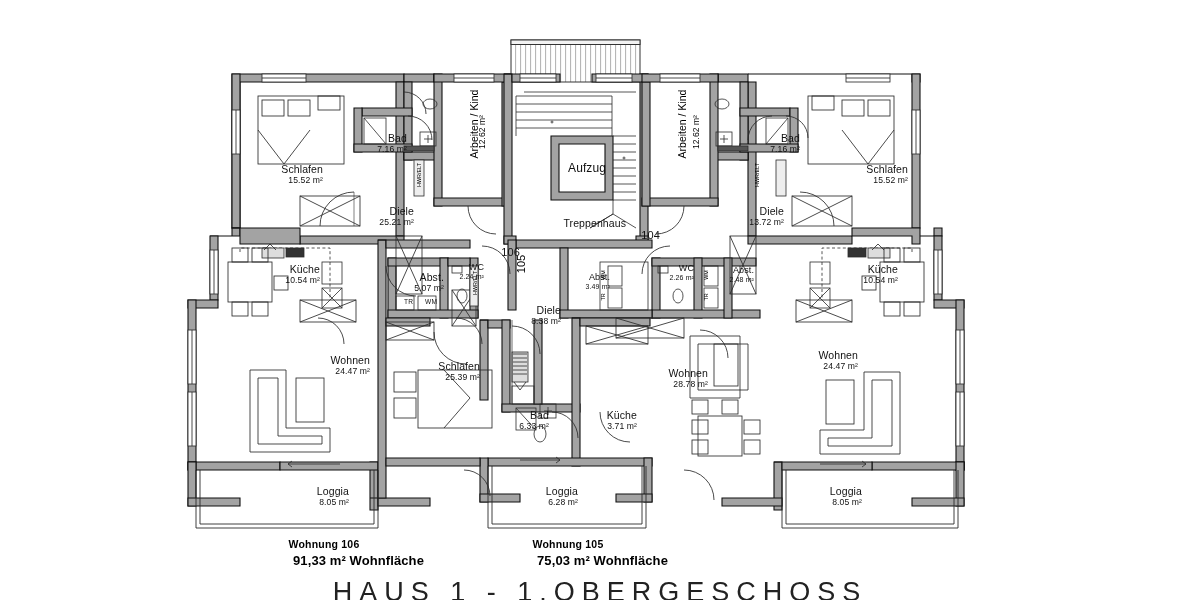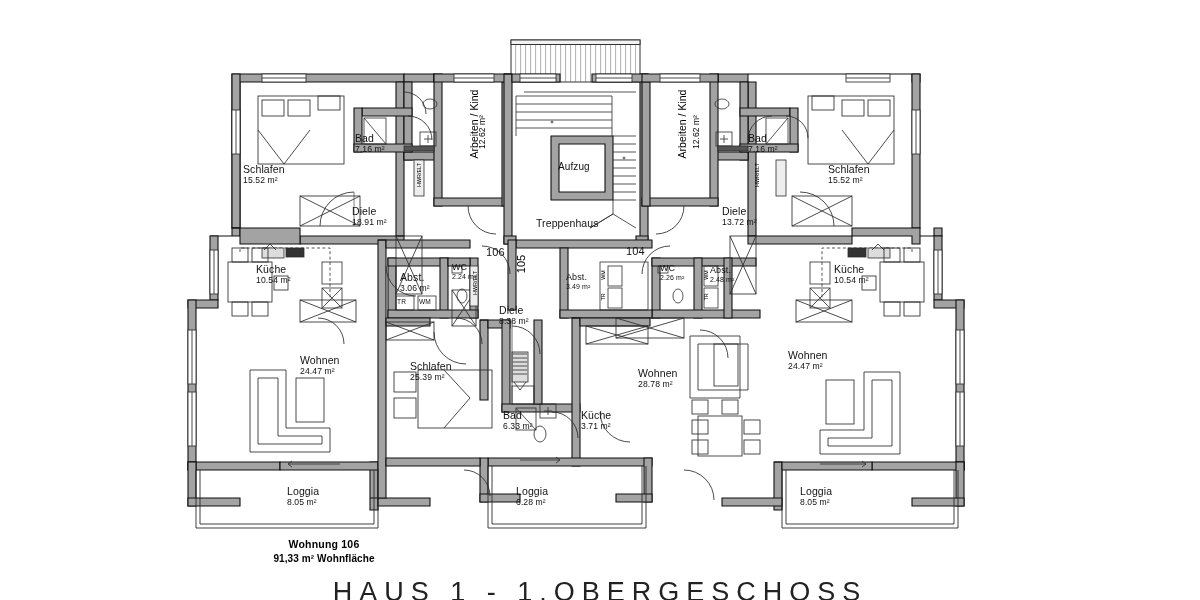--- a/index.html
+++ b/index.html
@@ -1,32 +1,32 @@
 <!DOCTYPE html>
 <html><head>
 <meta charset="utf-8">
 <title>Grundriss</title>
 <style>
   html,body{margin:0;padding:0;background:#ffffff;}
   body{width:1200px;height:600px;overflow:hidden;
        font-family:"Liberation Sans","DejaVu Sans",sans-serif;color:#000;}
   #plan{position:relative;width:1200px;height:600px;background:#fff;}
   #svgroot{position:absolute;left:0;top:0;}
-  .lbl{position:absolute;text-align:left;line-height:1.18;white-space:nowrap;
+  .lbl{position:absolute;text-align:right;line-height:1.18;white-space:nowrap;
        color:#111;letter-spacing:.1px;}
   .rname{font-size:10.5px;}
   .rarea{font-size:8.6px;}
   .tiny{font-size:6.6px;}
   .tinier{font-size:5.4px;}
   .aptno{font-size:11px;}
   .vert{transform-origin:50% 50%;}
   .rot90{transform:rotate(-90deg);}
   .cap{position:absolute;text-align:center;white-space:nowrap;}
   .cap .c1{font-size:10.5px;font-weight:bold;letter-spacing:.2px;}
-  .cap .c2{font-size:10px;font-weight:bold;letter-spacing:.1px;margin-top:3px;}
+  .cap .c2{font-size:13px;font-weight:bold;letter-spacing:.1px;margin-top:3px;text-align:right;}
   #bigtitle{position:absolute;left:0;top:577px;width:1200px;text-align:center;
             font-size:27px;letter-spacing:7px;color:#222;white-space:nowrap;}
 </style>
 </head>
 <body>
 
 <div id="plan">
 
   <svg id="svgroot" width="1200" height="600" viewBox="0 0 1200 600">
     <defs>
@@ -412,51 +412,51 @@
     <div class="rarea">7.16 m²</div>
   </div>
   <div class="vert rot90" style="position:absolute;left:414px;top:118px;width:120px;text-align:center;">
     <div class="rname">Arbeiten / Kind</div>
   </div>
   <div class="vert rot90" style="position:absolute;left:432px;top:127px;width:100px;text-align:center;">
     <div class="rarea">12.62 m²</div>
   </div>
   <div class="lbl" style="left:352px;top:205px;width:62px;">
     <div class="rname">Diele</div>
-    <div class="rarea">18.91 m²</div>
+    <div class="rarea">25.21 m²</div>
   </div>
   <div class="lbl" style="left:256px;top:263px;width:64px;">
     <div class="rname">Küche</div>
     <div class="rarea">10.54 m²</div>
   </div>
   <div class="lbl" style="left:400px;top:271px;width:44px;">
     <div class="rname">Abst.</div>
-    <div class="rarea">3.06 m²</div>
+    <div class="rarea">5.07 m²</div>
   </div>
   <div class="lbl" style="left:452px;top:262px;width:32px;">
     <div class="rname" style="font-size:9px;">WC</div>
     <div class="rarea" style="font-size:7px;">2.24 m²</div>
   </div>
   <div class="lbl" style="left:300px;top:354px;width:70px;">
     <div class="rname">Wohnen</div>
     <div class="rarea">24.47 m²</div>
   </div>
   <div class="lbl" style="left:287px;top:485px;width:62px;">
     <div class="rname">Loggia</div>
     <div class="rarea">8.05 m²</div>
   </div>
   <div class="lbl tiny" style="left:397px;top:298px;width:16px;"><span>TR</span></div>
   <div class="lbl tiny" style="left:419px;top:298px;width:18px;"><span>WM</span></div>
   <div class="vert rot90 tinier" style="position:absolute;left:396px;top:172px;width:46px;text-align:center;"><span>HWR/ELT</span></div>
   <div class="vert rot90 tinier" style="position:absolute;left:452px;top:280px;width:46px;text-align:center;"><span>HWR/ELT</span></div>
 
   <div class="lbl rname" style="left:536px;top:217px;width:90px;"><span>Treppenhaus</span></div>
-  <div class="lbl" style="left:558px;top:161px;width:56px;font-size:10px;"><span>Aufzug</span></div>
+  <div class="lbl" style="left:558px;top:161px;width:48px;font-size:12px;"><span>Aufzug</span></div>
   <div class="lbl aptno" style="left:486px;top:246px;width:34px;"><span>106</span></div>
-  <div class="lbl aptno" style="left:626px;top:229px;width:34px;margin-top:16px;"><span>104</span></div>
+  <div class="lbl aptno" style="left:626px;top:229px;width:34px;"><span>104</span></div>
   <div class="vert rot90 aptno" style="position:absolute;left:506px;top:258px;width:30px;text-align:center;"><span>105</span></div>
 
   <div class="lbl" style="left:499px;top:304px;width:62px;">
     <div class="rname">Diele</div>
     <div class="rarea">8.38 m²</div>
   </div>
   <div class="lbl" style="left:566px;top:272px;width:44px;">
     <div class="rname" style="font-size:9px;">Abst.</div>
     <div class="rarea" style="font-size:7px;">3.49 m²</div>
   </div>
@@ -522,16 +522,20 @@
     <div class="rarea">8.05 m²</div>
   </div>
   <div class="vert rot90 tinier" style="position:absolute;left:691px;top:272px;width:30px;text-align:center;"><span>WM</span></div>
   <div class="vert rot90 tinier" style="position:absolute;left:691px;top:294px;width:30px;text-align:center;"><span>TR</span></div>
   <div class="vert rot90 tinier" style="position:absolute;left:734px;top:172px;width:46px;text-align:center;"><span>HWR/ELT</span></div>
 
   <div class="cap" style="left:224px;top:538px;width:200px;">
     <div class="c1">Wohnung 106</div>
     <div class="c2">91,33 m² Wohnfläche</div>
   </div>
+  <div class="cap" style="left:468px;top:538px;width:200px;">
+    <div class="c1">Wohnung 105</div>
+    <div class="c2">75,03 m² Wohnfläche</div>
+  </div>
 
   <div id="bigtitle">HAUS 1  -  1.OBERGESCHOSS</div>
 
 </div>
 
 </body></html>

